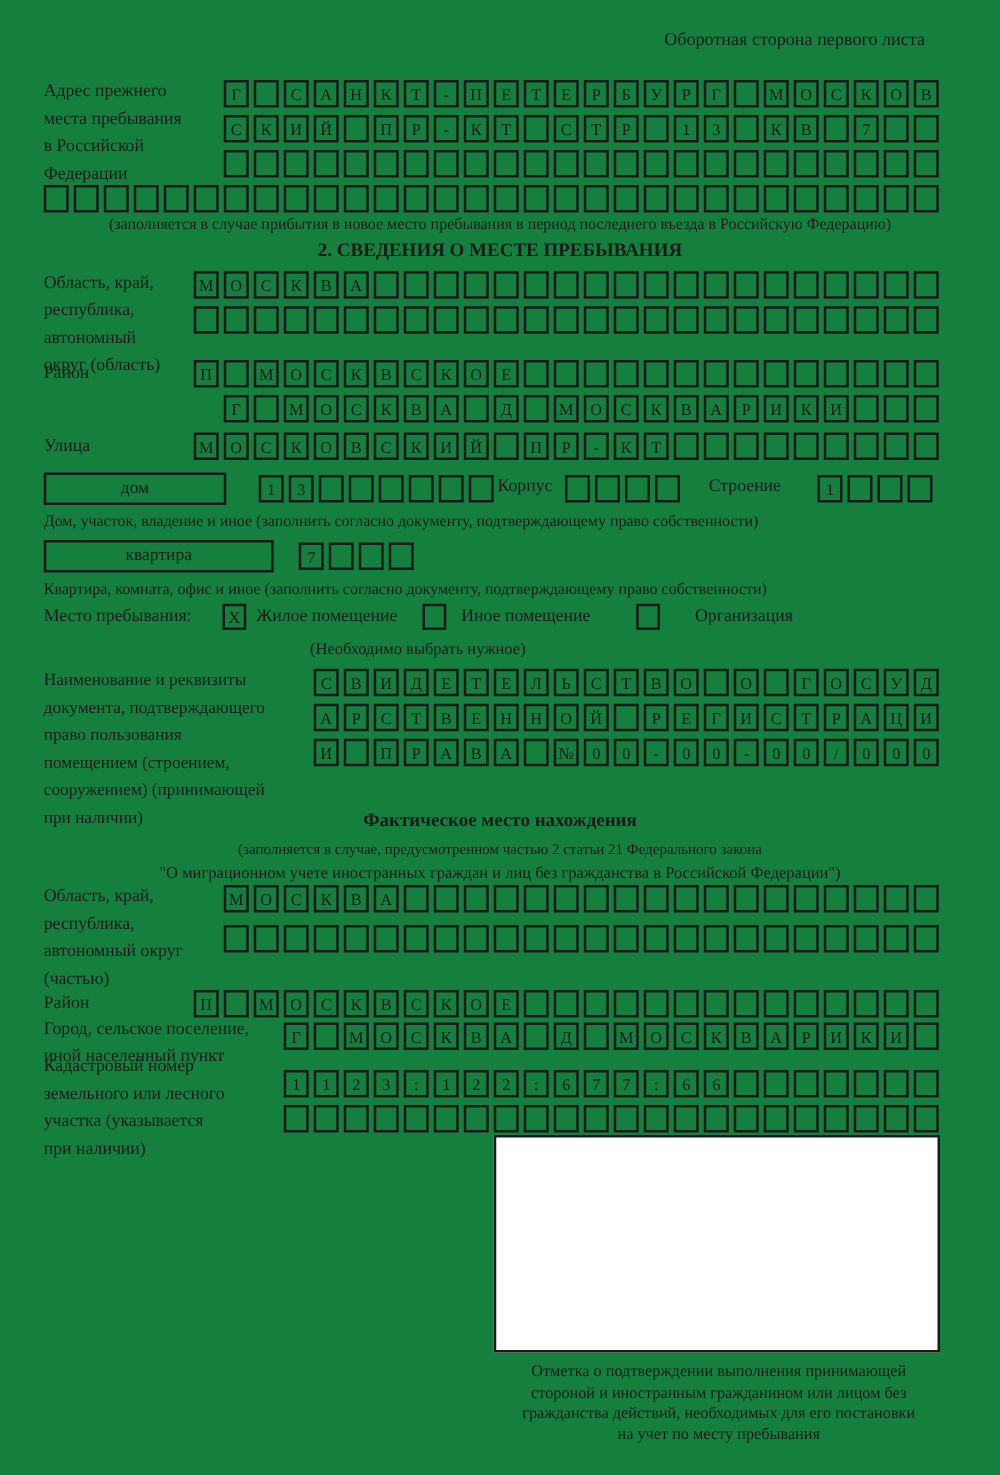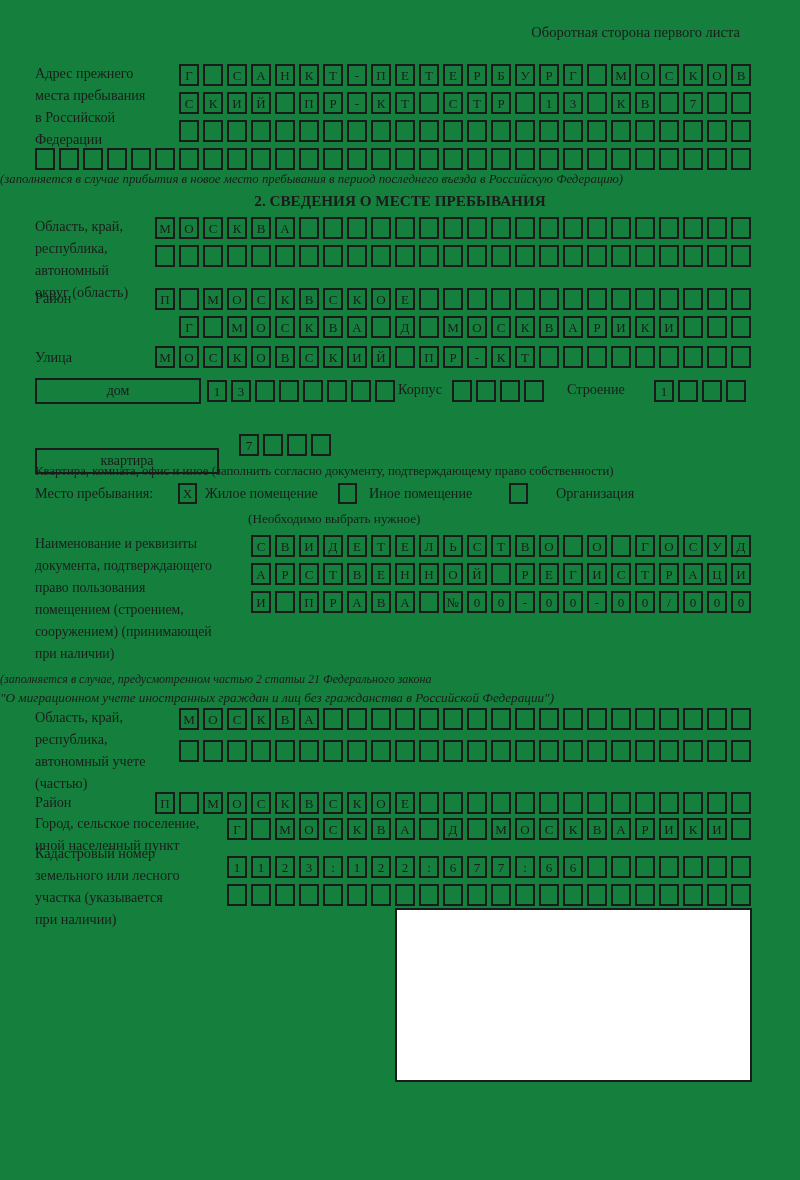--- a/index.html
+++ b/index.html
@@ -4,21 +4,21 @@
 <style>
   html,body{margin:0;padding:0;background:#ffffff;}
   .page{position:relative;width:800px;height:1180px;background:#15803d;color:#1b1b1b;
         font-family:"Liberation Serif","DejaVu Serif",serif;overflow:hidden;}
   .hdr{position:absolute;top:24px;left:0;width:740px;text-align:right;font-size:14.5px;}
   .lbl{position:absolute;font-size:14.2px;line-height:22px;}
   .lbl div{white-space:nowrap;}
   .grid{position:absolute;display:flex;gap:4px;}
   .cell{box-sizing:border-box;width:20px;height:22px;border:2px solid #1b1b1b;flex:0 0 auto;
         display:flex;align-items:center;justify-content:center;font-size:13px;line-height:1;}
-  .cnote{position:absolute;left:0;width:100%;font-size:12.8px;font-style:italic;}
+  .cnote{position:absolute;left:0;width:100%;text-align:center;font-size:12.8px;}
   .snote{position:absolute;font-size:12.8px;white-space:nowrap;}
   .title{position:absolute;left:0;width:100%;text-align:center;font-weight:bold;font-size:15.2px;}
   .fieldbox{position:absolute;box-sizing:border-box;border:2px solid #1b1b1b;height:26px;
         display:flex;align-items:center;justify-content:center;font-size:14px;}
   .txt{position:absolute;font-size:14.2px;white-space:nowrap;}
   .cb{position:absolute;box-sizing:border-box;width:19px;height:21px;border:2px solid #1b1b1b;
         display:flex;align-items:center;justify-content:center;font-size:13px;}
   .stampbox{position:absolute;box-sizing:border-box;border:2px solid #1b1b1b;background:#fff;}
   .caption{position:absolute;text-align:center;font-size:13px;line-height:16.5px;}
 </style>
@@ -288,21 +288,21 @@
       <span class="cell"></span>
       <span class="cell"></span>
       <span class="cell"></span>
       <span class="cell"></span>
       <span class="cell"></span>
       <span class="cell"></span>
       <span class="cell"></span>
       <span class="cell"></span>
     </div>
 
-  <div class="fieldbox" style="left:35px;top:378px;width:166px">дом</div>
+  <div class="fieldbox" style="left:35px;top:378px;width:146px">дом</div>
   <div class="grid" style="left:207px;top:380px">
       <span class="cell">1</span>
       <span class="cell">3</span>
       <span class="cell"></span>
       <span class="cell"></span>
       <span class="cell"></span>
       <span class="cell"></span>
       <span class="cell"></span>
       <span class="cell"></span>
     </div>
@@ -313,22 +313,23 @@
       <span class="cell"></span>
       <span class="cell"></span>
     </div>
   <div class="txt" style="left:567px;top:381px">Строение</div>
   <div class="grid" style="left:654px;top:380px">
       <span class="cell">1</span>
       <span class="cell"></span>
       <span class="cell"></span>
       <span class="cell"></span>
     </div>
-
-  <div class="fieldbox" style="left:35px;top:448px;width:184px">квартира</div>
+  <div class="snote" style="left:35px;top:410px">Дом, участок, владение и иное (заполнить согласно документу, подтверждающему право собственности)</div>
+
+  <div class="fieldbox" style="left:35px;top:432px;width:184px">квартира</div>
   <div class="grid" style="left:239px;top:434px">
       <span class="cell">7</span>
       <span class="cell"></span>
       <span class="cell"></span>
       <span class="cell"></span>
     </div>
   <div class="snote" style="left:35px;top:464px">Квартира, комната, офис и иное (заполнить согласно документу, подтверждающему право собственности)</div>
 
   <div class="txt" style="left:35px;top:485px">Место пребывания:</div>
   <div class="cb" style="left:178px;top:483px">X</div>
@@ -410,27 +411,28 @@
       <span class="cell">0</span>
       <span class="cell">-</span>
       <span class="cell">0</span>
       <span class="cell">0</span>
       <span class="cell">/</span>
       <span class="cell">0</span>
       <span class="cell">0</span>
       <span class="cell">0</span>
     </div>
 
+  <div class="title" style="top:648px">Фактическое место нахождения</div>
   <div class="cnote" style="top:672px;font-size:12px">(заполняется в случае, предусмотренном частью 2 статьи 21 Федерального закона</div>
   <div class="cnote" style="top:690px;font-size:13.2px">"О миграционном учете иностранных граждан и лиц без гражданства в Российской Федерации")</div>
 
   <div class="lbl" style="left:35px;top:706px">
       <div>Область, край,</div>
       <div>республика,</div>
-      <div>автономный учете</div>
+      <div>автономный округ</div>
       <div>(частью)</div>
     </div>
   <div class="grid" style="left:179px;top:708px">
       <span class="cell">М</span>
       <span class="cell">О</span>
       <span class="cell">С</span>
       <span class="cell">К</span>
       <span class="cell">В</span>
       <span class="cell">А</span>
       <span class="cell"></span>
@@ -586,14 +588,20 @@
       <span class="cell"></span>
       <span class="cell"></span>
       <span class="cell"></span>
       <span class="cell"></span>
       <span class="cell"></span>
       <span class="cell"></span>
       <span class="cell"></span>
     </div>
 
   <div class="stampbox" style="left:395px;top:908px;width:357px;height:174px"></div>
+  <div class="caption" style="left:385px;top:1089px;width:380px">
+      <div>Отметка о подтверждении выполнения принимающей</div>
+      <div>стороной и иностранным гражданином или лицом без</div>
+      <div>гражданства действий, необходимых для его постановки</div>
+      <div>на учет по месту пребывания</div>
+    </div>
 
 </div>
 
 </body></html>

